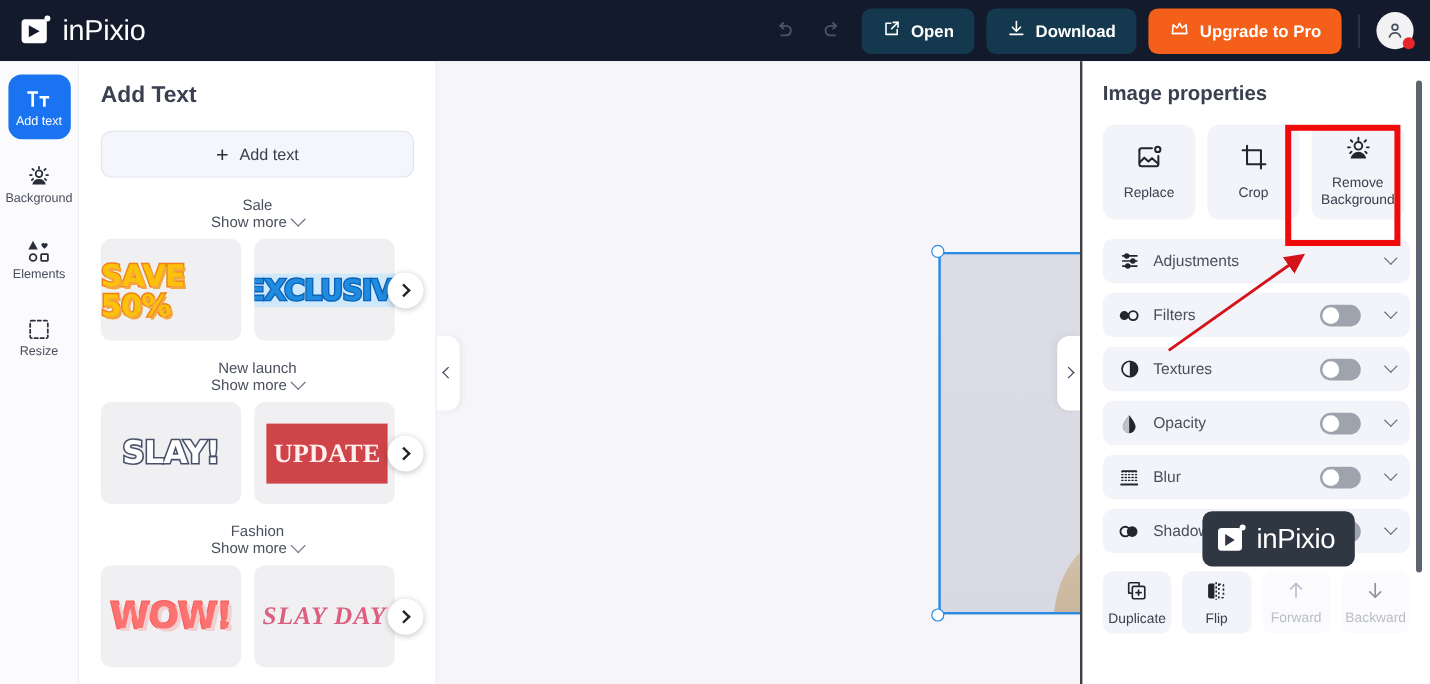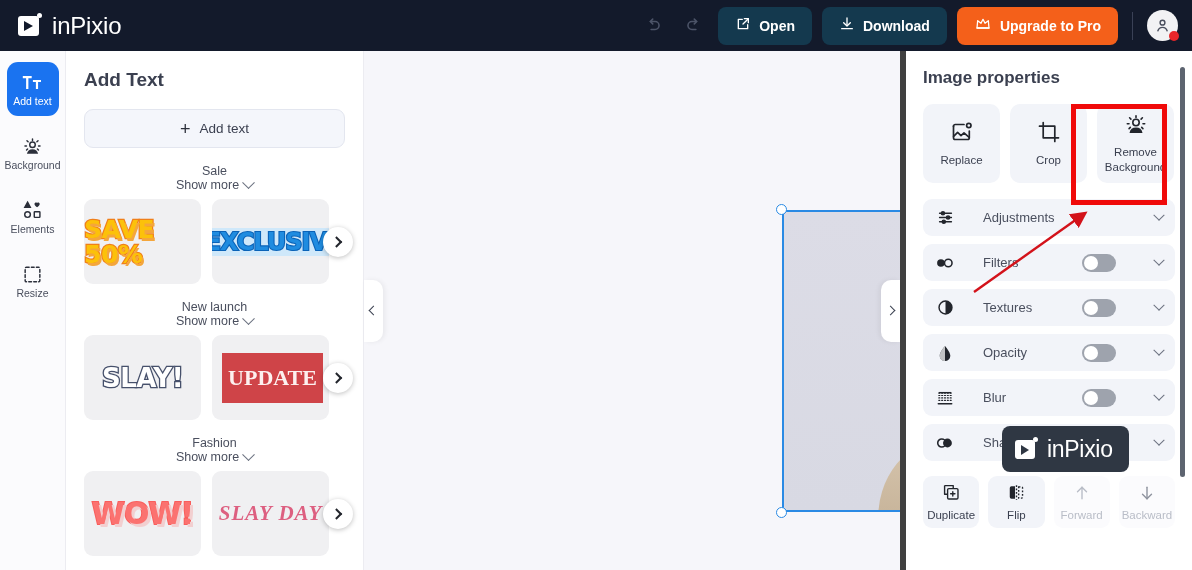--- a/index.html
+++ b/index.html
@@ -180,35 +180,35 @@
     cursor: pointer; z-index: 6;
   }
   .collapse-left { left: 0; border-radius: 0 10px 10px 0; box-shadow: 2px 0 5px rgba(0,0,0,.06); }
   .collapse-right { right: 0; border-radius: 10px 0 0 10px; box-shadow: -2px 0 5px rgba(0,0,0,.06); }
   .cv-chev { width: 7px; height: 7px; border-right: 1.6px solid #3b4050; border-top: 1.6px solid #3b4050; }
   .cv-left .cv-chev { transform: rotate(-135deg); }
   .cv-right .cv-chev { transform: rotate(45deg); }
 
   
   .panel-right {
-    width: 292px; background: #ffffff; border-left: 6px solid #404040;
+    width: 292px; background: #ffffff; border-left: 2px solid #404040;
     padding: 17px 17px 0 17px; flex: 0 0 292px; position: relative; overflow: hidden;
   }
   .rp-title { font-size: 17px; font-weight: bold; color: #3b4050; margin-bottom: 16px; }
   .tool-row { display: flex; gap: 10px; margin-bottom: 16px; }
   .tool-btn {
     width: 77px; height: 79px; border-radius: 10px; background: #f2f4f9;
     display: flex; flex-direction: column; align-items: center; justify-content: center;
     gap: 6px; cursor: pointer; color: #3b4050; font-size: 11.5px; text-align: center;
     line-height: 1.25; padding: 0 4px;
   }
   .prop-list { display: flex; flex-direction: column; gap: 8px; }
   .prop-row {
     height: 37px; border-radius: 9px; background: #f2f4f9; display: flex;
-    align-items: center; padding: 0 12px 0 13px; cursor: pointer; gap: 29px;
+    align-items: center; padding: 0 12px 0 13px; cursor: pointer; gap: 11px;
   }
   .prop-ico { width: 18px; display: flex; align-items: center; justify-content: center; color: #22252c; }
   .prop-label { font-size: 13px; color: #4a4f5e; }
   .toggle {
     margin-left: auto; width: 34px; height: 18px; border-radius: 9px; background: #9ea3ad;
     position: relative; cursor: pointer; flex: 0 0 34px;
   }
   .toggle .knob { position: absolute; left: 2px; top: 2px; width: 14px; height: 14px;
     border-radius: 50%; background: #ffffff; }
   .prop-chev { margin-left: 10px; width: 8px; height: 8px;

